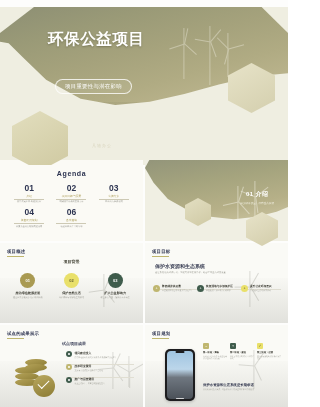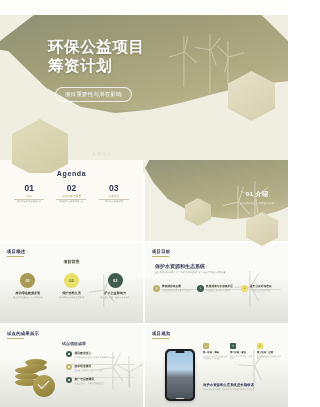--- a/index.html
+++ b/index.html
@@ -8,21 +8,21 @@
     background:#ffffff;
     font-family:"Liberation Sans","DejaVu Sans",sans-serif;
     overflow:hidden;
   }
   .deck{position:relative;width:288px;height:407px;background:#fdfdfc;}
 
   
   .slide{position:absolute;overflow:hidden;background:#f2f1e6;}
 
   
-  #hero{left:0;top:15px;width:288px;height:158px;background:#efeee1;}
+  #hero{left:0;top:7px;width:288px;height:158px;background:#efeee1;text-align:right;}
   .hero-bg{
     position:absolute;left:0;top:0;width:288px;height:158px;
     background:
       linear-gradient(to bottom,rgba(255,255,255,0) 60%,rgba(240,238,225,.35) 100%),
       linear-gradient(165deg,#8d8f74 0%,#9a9a77 18%,#a5a27c 34%,#b0ab83 50%,#bdb68f 66%,#cfc8a4 82%,#ded7b8 100%);
   }
   .hero-mask{
     position:absolute;left:0;top:0;width:288px;height:158px;
     background:#efeee1;
     clip-path:polygon(0% 22%,0% 100%,100% 100%,100% 42%,
@@ -189,21 +189,20 @@
       <div class="blade" style="transform:rotate(315deg);"></div>
     </div>
     <div class="tree-band"></div>
 
     <div class="hero-mask"></div>
     <div class="hero-topstrip"></div>
     <div class="hero-corner"></div>
 
     <div class="hero-title">
       <div class="l1">环保公益项目</div>
-      <div class="l2">筹资计划</div>
     </div>
     <div class="hero-badge">项目重要性与潜在影响</div>
     <div class="hero-wm">凡迪办公</div>
 
     <div class="hex" id="hexA"></div>
     <div class="hex" id="hexB"></div>
   </div>
 
   <div class="slide" id="agenda">
     <div class="ag-title">Agenda</div>
@@ -218,20 +217,32 @@
         <div class="ag-num">02</div>
         <div class="ag-sub">项目目标与愿景</div>
         <div class="ag-rule"></div>
         <div class="ag-desc">明确项目的长期发展方向</div>
       </div>
       <div class="ag-cell">
         <div class="ag-num">03</div>
         <div class="ag-sub">实施方案</div>
         <div class="ag-rule"></div>
         <div class="ag-desc">具体执行步骤说明</div>
+      </div>
+      <div class="ag-cell">
+        <div class="ag-num">04</div>
+        <div class="ag-sub">资金使用规划</div>
+        <div class="ag-rule"></div>
+        <div class="ag-desc">筹集资金的分配与用途说明</div>
+      </div>
+      <div class="ag-cell">
+        <div class="ag-num">06</div>
+        <div class="ag-sub">合作邀请</div>
+        <div class="ag-rule"></div>
+        <div class="ag-desc">诚邀各界伙伴共同参与</div>
       </div>
     </div>
   </div>
 
   <div class="slide" id="divider">
     <div class="dv-photo"></div>
     <div class="turbine" style="left:84px;top:16px;width:18px;height:44px;opacity:.5;">
       <div class="mast"></div>
       <div class="blade" style="transform:rotate(18deg);"></div>
       <div class="blade" style="transform:rotate(138deg);"></div>

